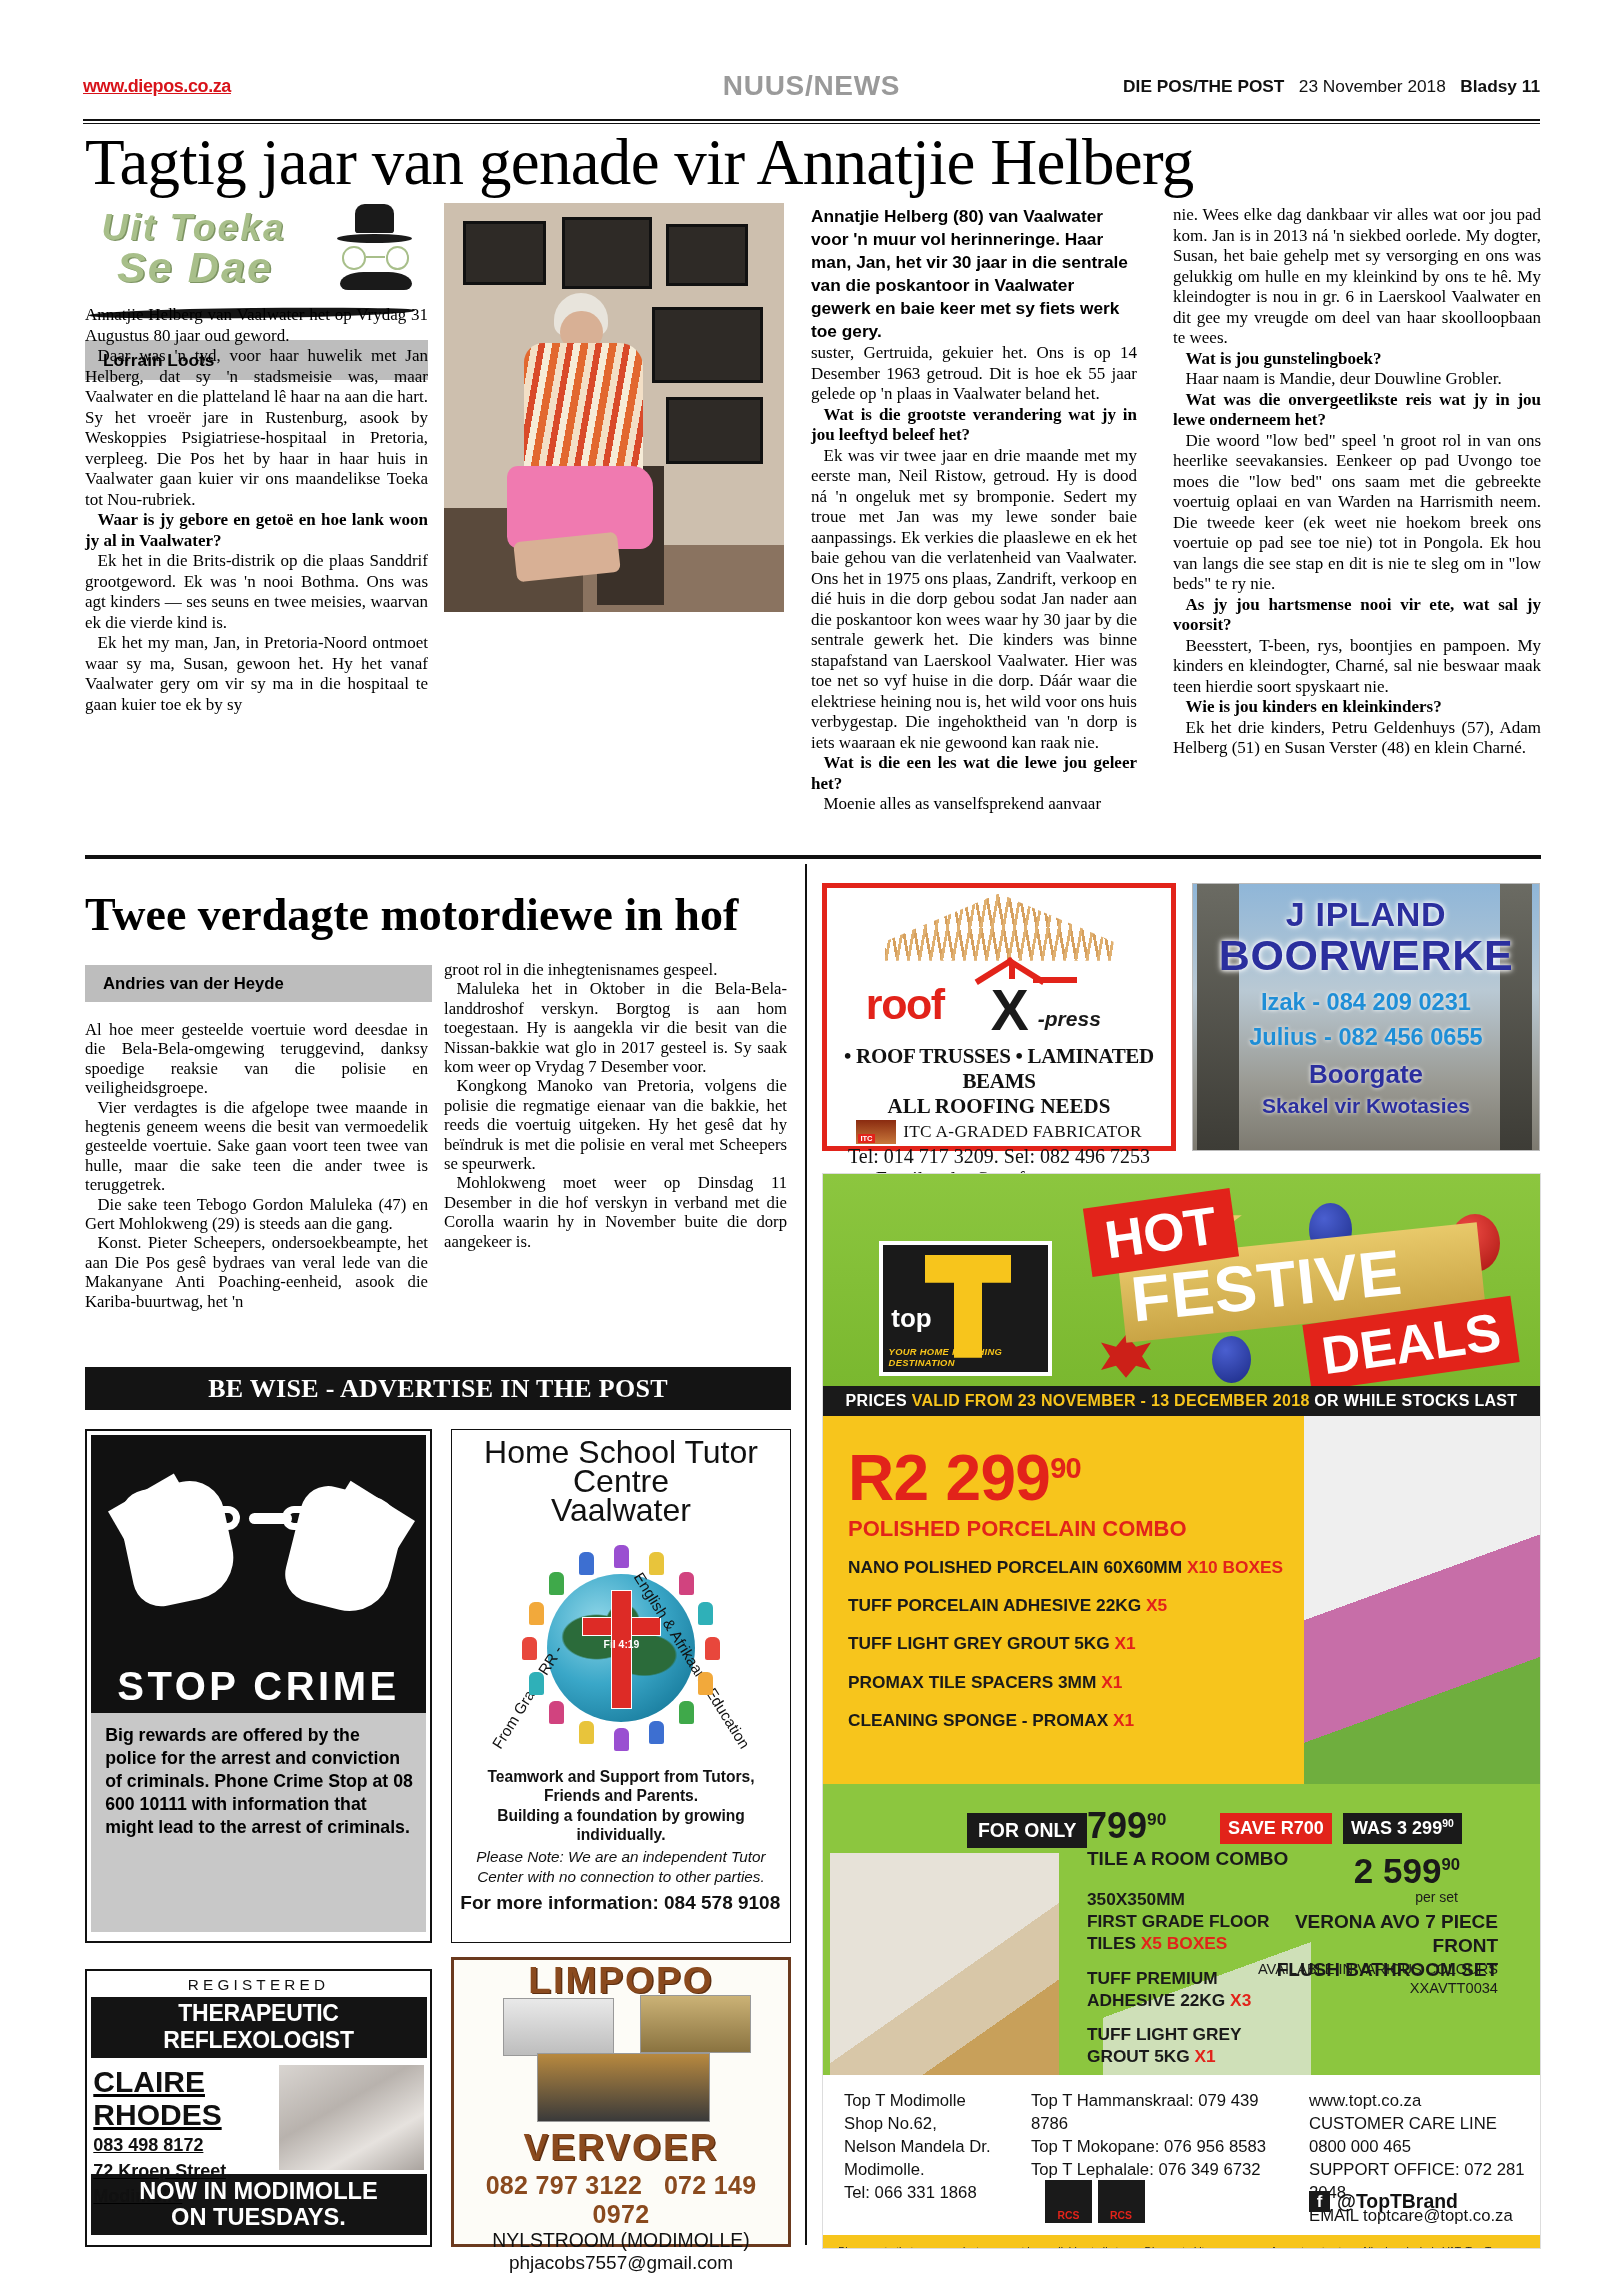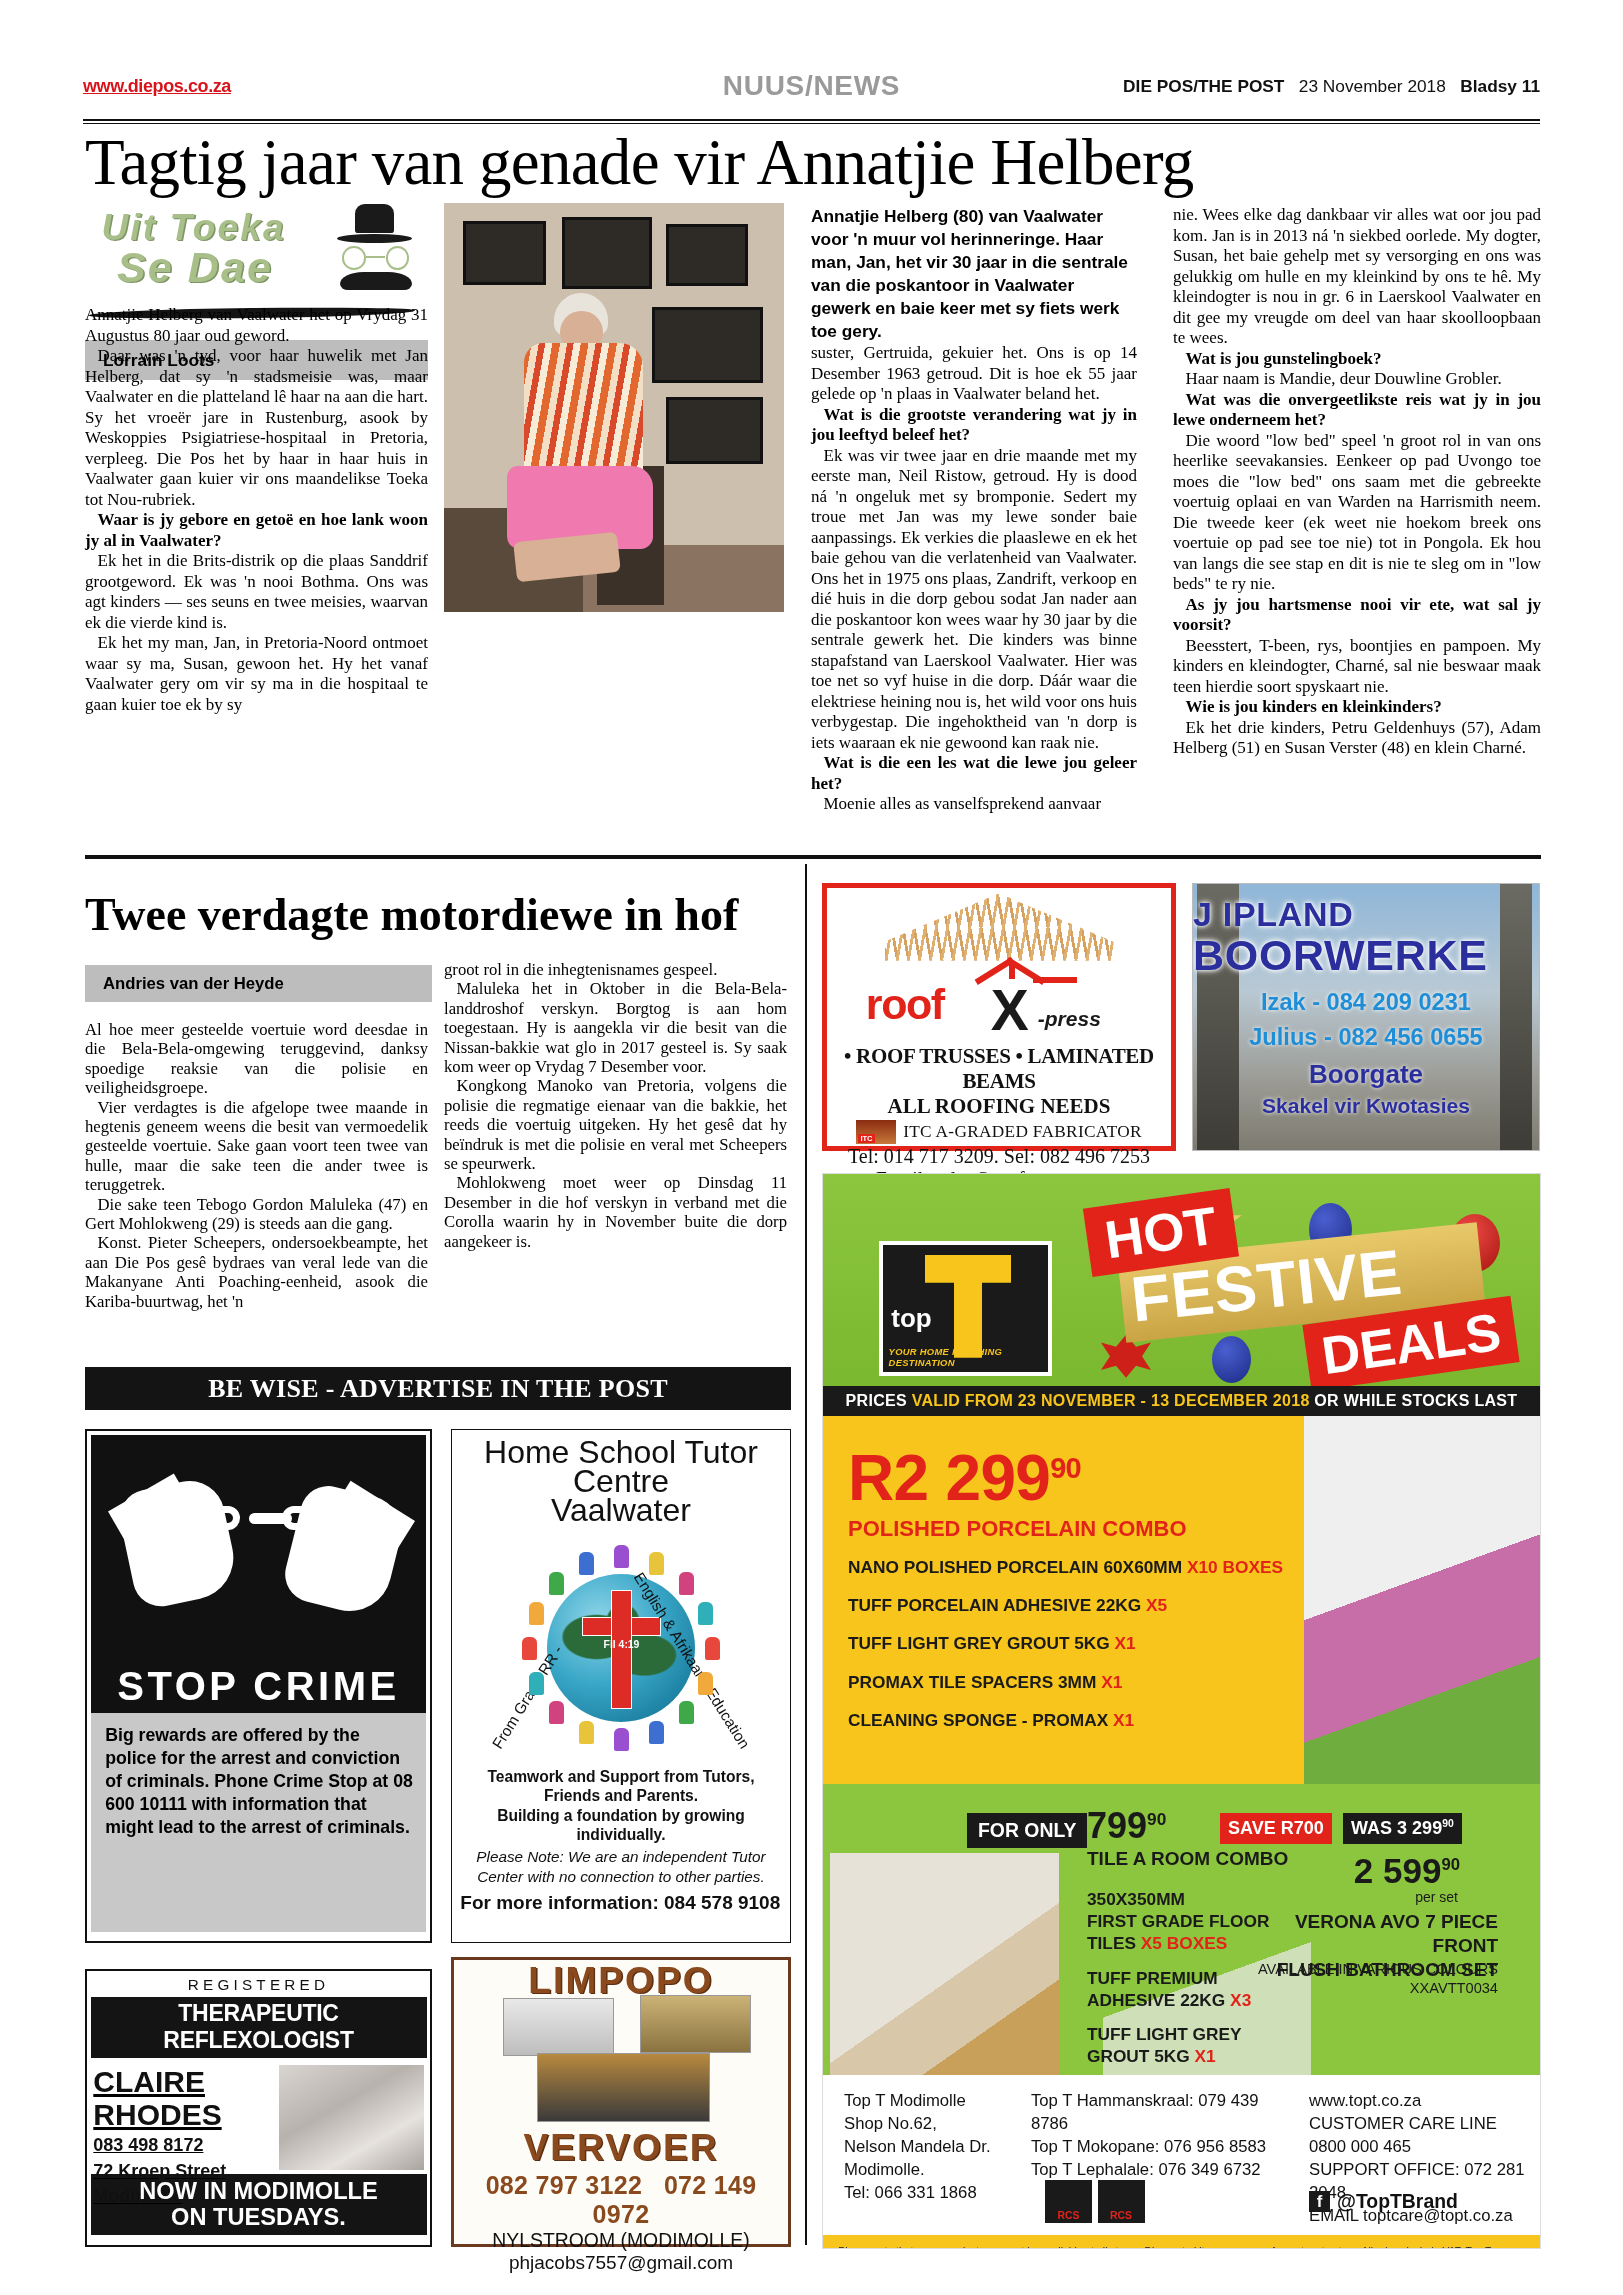--- a/index.html
+++ b/index.html
@@ -253,21 +253,21 @@
   .rx-tel { text-align:center; font-family:"Liberation Serif",serif; font-size: 20px; color:#111; margin-top: 1.4px; }
   .rx-mail { text-align:center; font-family:"Liberation Serif",serif; font-size: 20px; color:#111; }
   .rx-banner { background:#e2231a; color:#fff; text-align:center; font-family:"Liberation Serif",serif;
     font-weight:bold; font-size: 23px; letter-spacing: 0.3px; margin: 2.8px -2.8px -2.8px; padding: 2.1px 0; }
 
   
   .ipland { left: 1192px; top: 883px; width: 348px; height: 268px; border:0.7px solid #bbb;
     background: linear-gradient(#8fb6d8 0%, #b9c9d4 40%, #9a9a93 75%, #7d7a70 100%); overflow: hidden; }
   .ip-rig { position:absolute; top: 0; bottom: 0; width: 42px; background: linear-gradient(#6b6b63,#3d3c36); }
   .ip-rig.l { left: 4.2px; } .ip-rig.r { right: 7px; width: 32px; }
-  .ip-t1, .ip-t2 { font-family:"Liberation Sans",sans-serif; font-weight:bold;
+  .ip-t1, .ip-t2 { text-align:center; font-family:"Liberation Sans",sans-serif; font-weight:bold;
     color:#2b2f9e; font-size: 34px; letter-spacing: 0.7px; text-shadow: 0 0 4.2px #fff, 0 0 7px #fff; position: relative; }
   .ip-t1 { margin-top: 11px; } .ip-t2 { font-size: 43px; margin-top: -2.8px; }
   .ip-p { text-align:center; font-family:"Liberation Sans",sans-serif; font-weight:bold;
     color:#1f8ed6; font-size: 23.6px; text-shadow: 0 0 4.2px #fff; position:relative; margin-top: 8.3px; }
   .ip-b { text-align:center; font-family:"Liberation Sans",sans-serif; font-weight:bold;
     color:#2b2f9e; font-size: 26px; text-shadow: 0 0 4.2px #fff; position:relative; margin-top: 8.3px; }
   .ip-s { text-align:center; font-family:"Liberation Sans",sans-serif; font-weight:bold;
     color:#2b2f9e; font-size: 21px; text-shadow: 0 0 4.2px #fff; position:relative; margin-top: 4.2px; }
 
   

